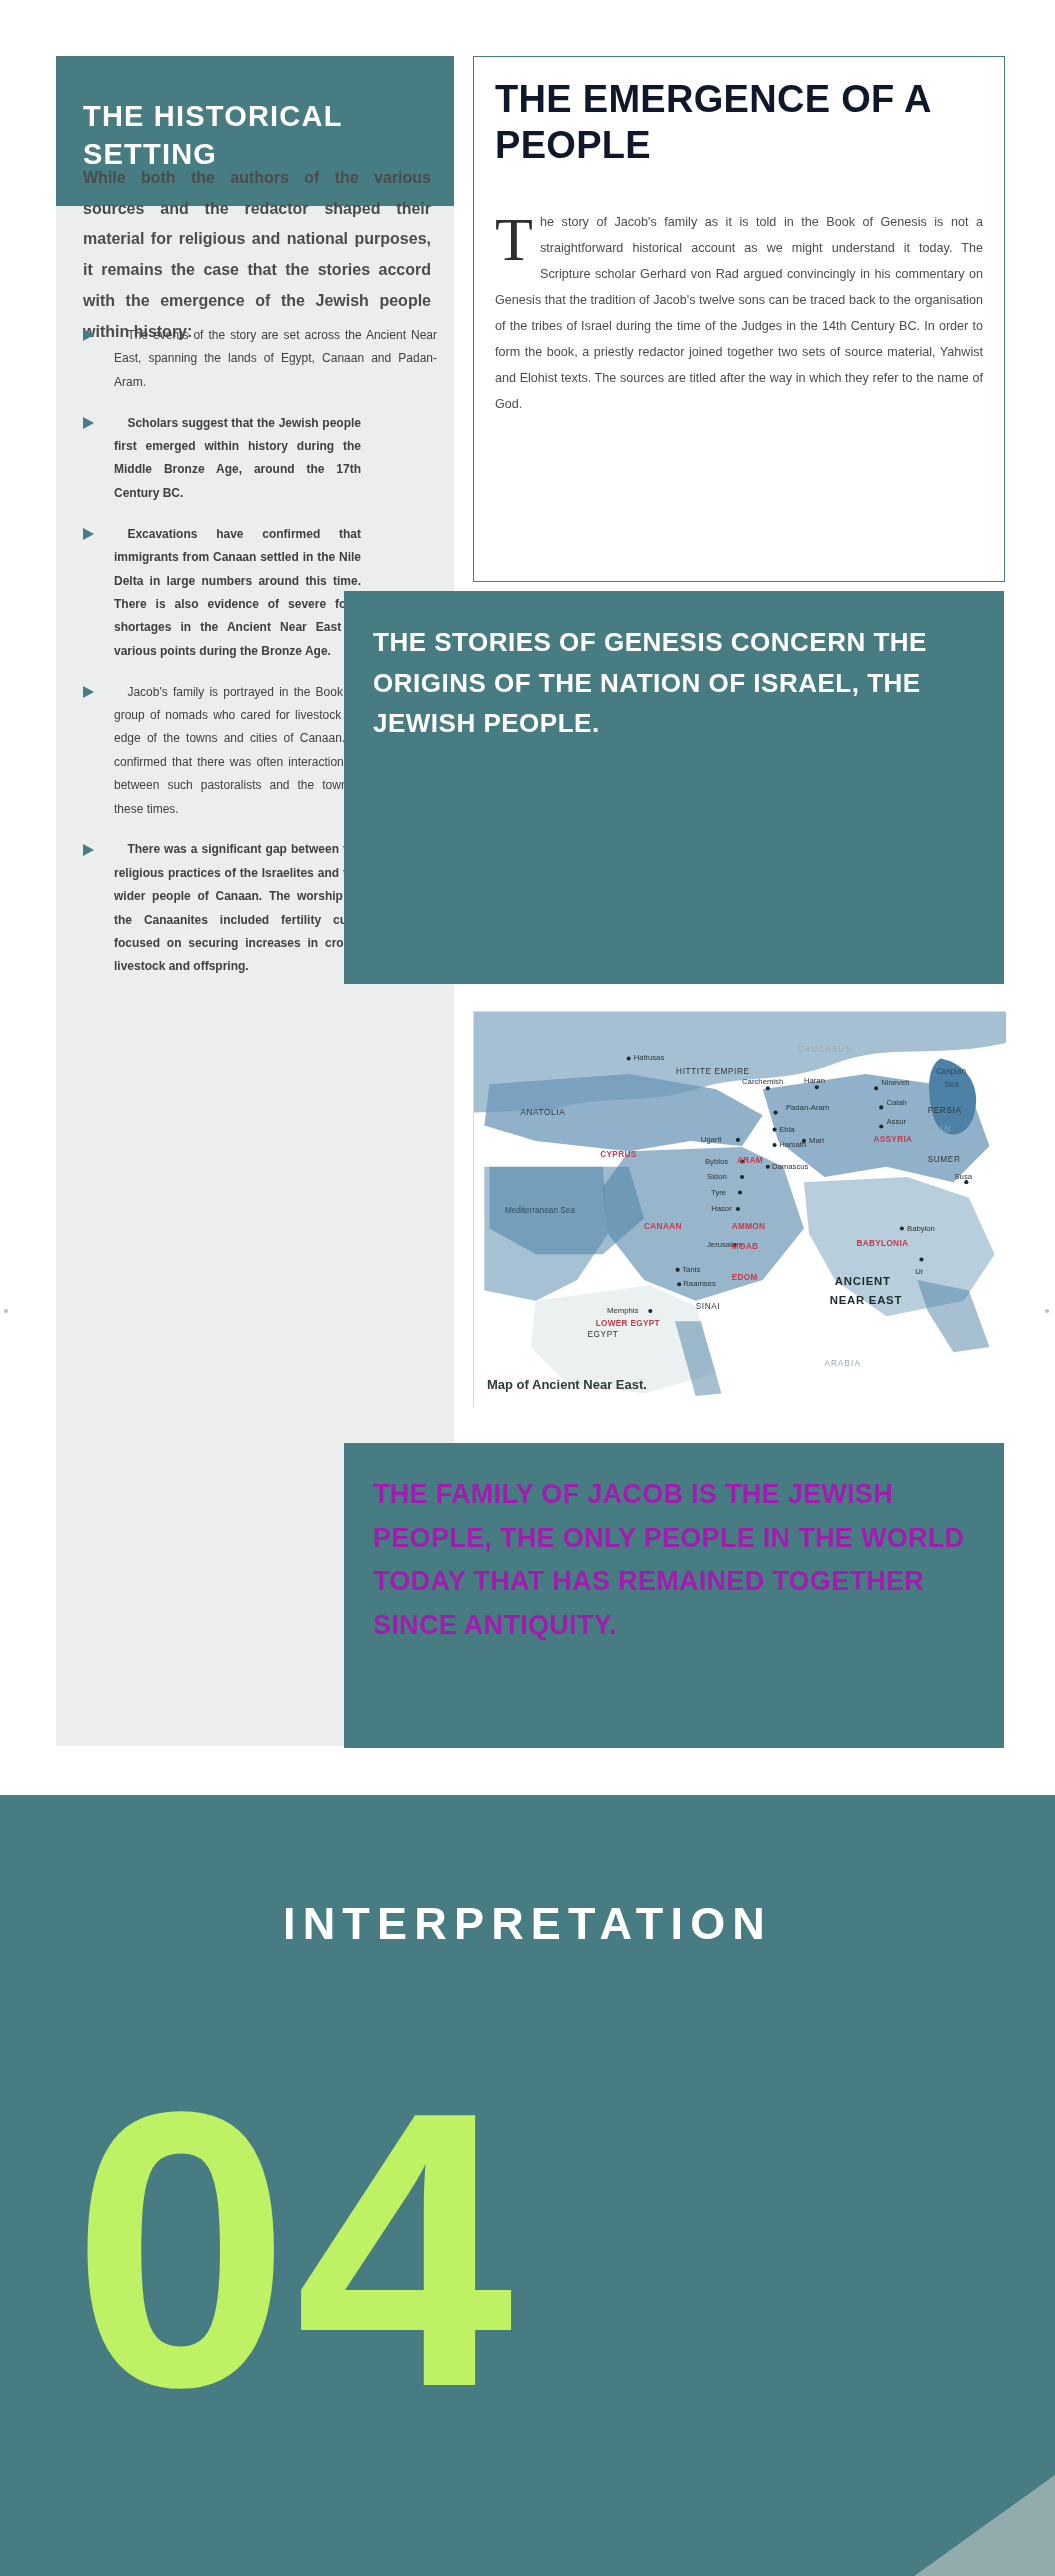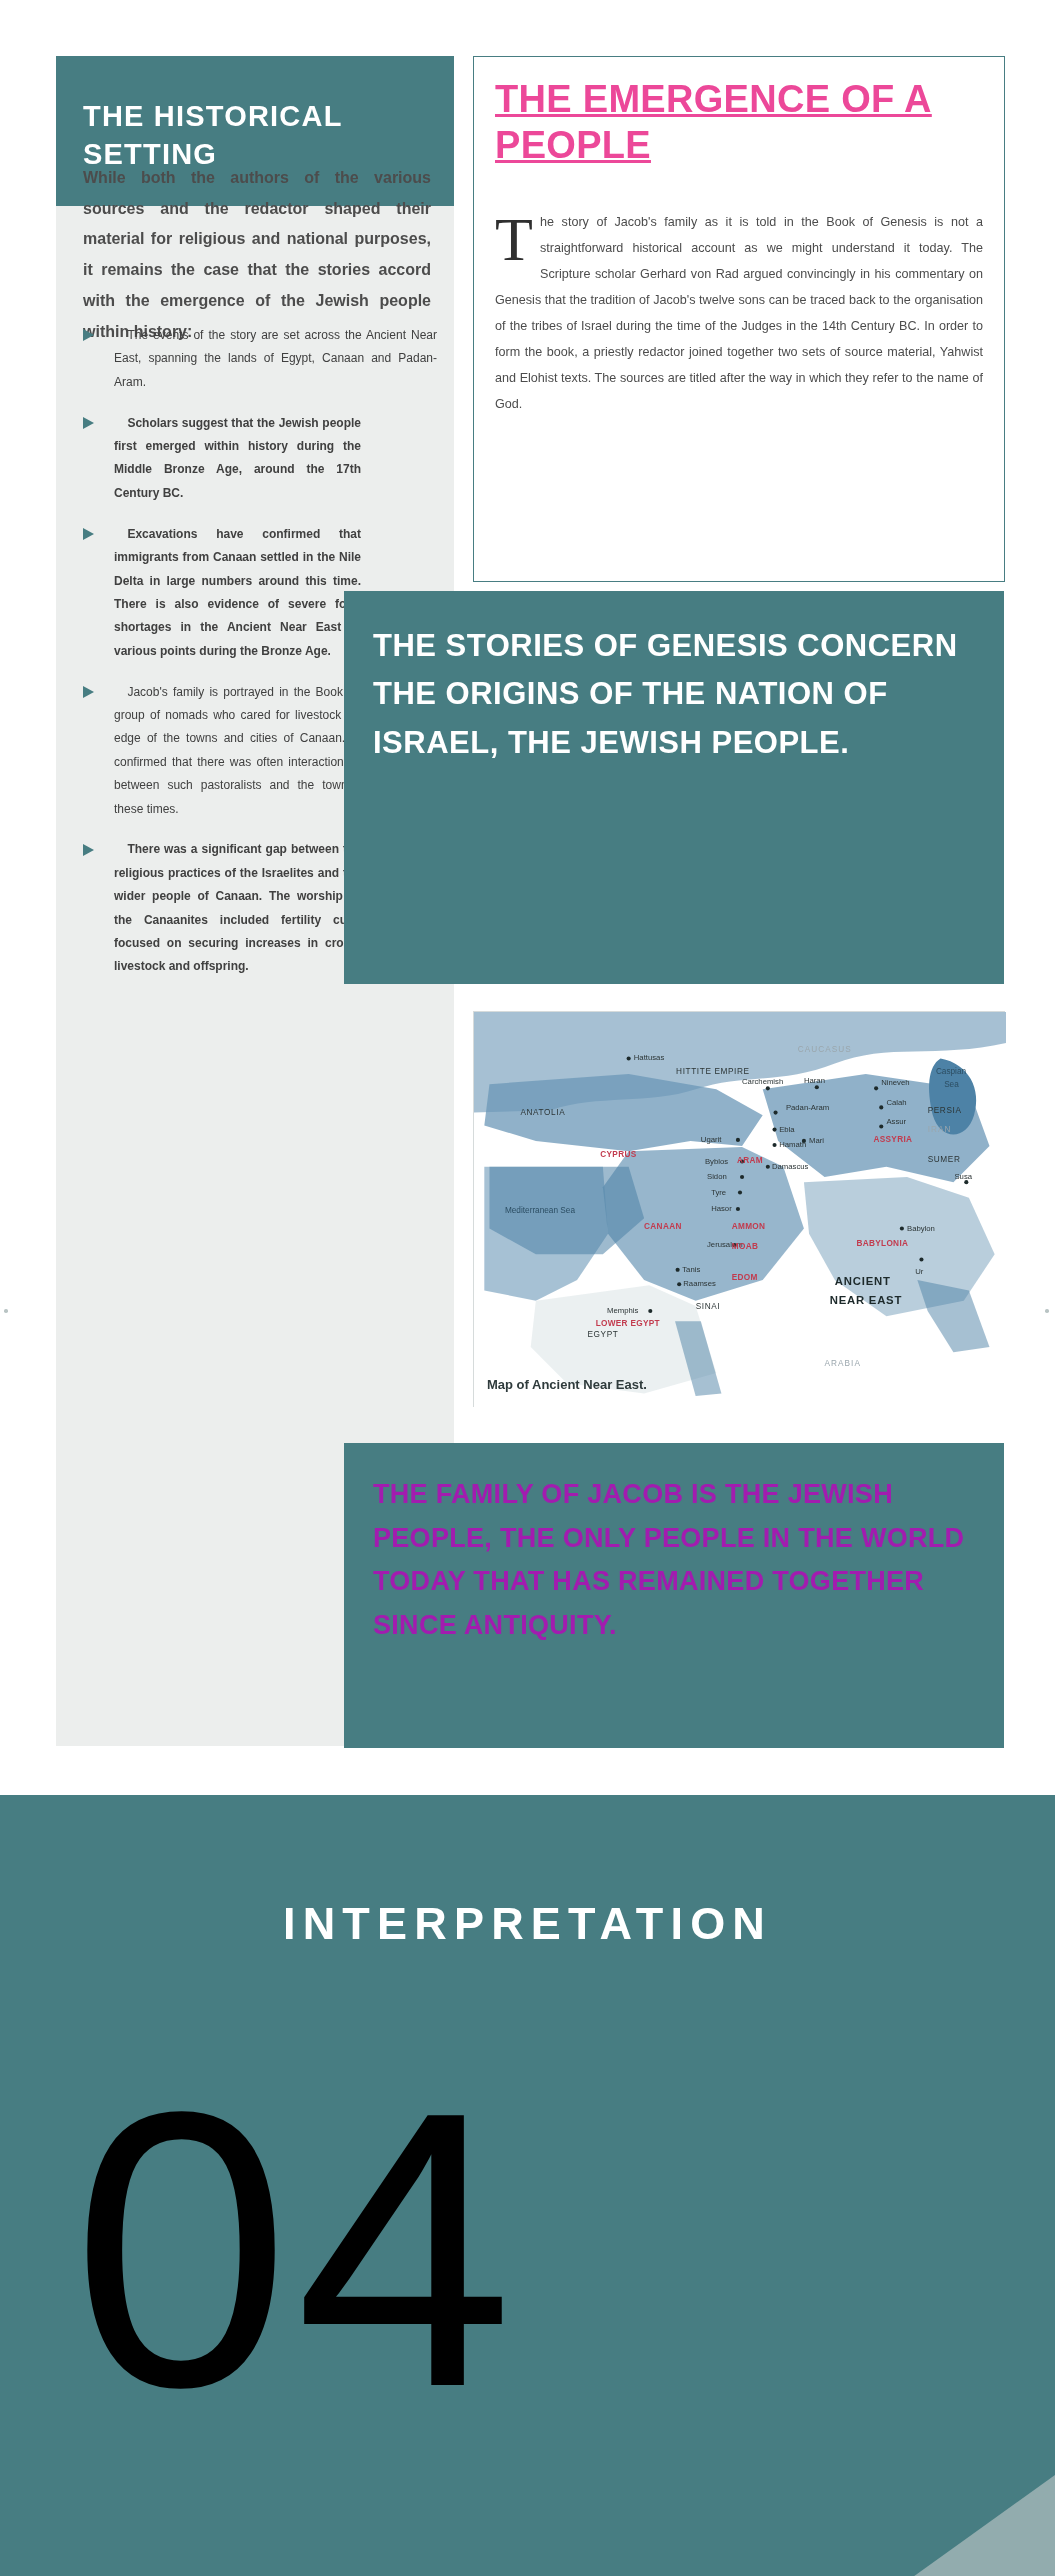--- a/index.html
+++ b/index.html
@@ -94,27 +94,26 @@
     left: 473px; top: 56px;
     width: 532px;
     height: 526px;
     border: 1.5px solid #477d82;
     background: #ffffff;
   }
   .headline {
     position: absolute;
     left: 495px; top: 77px;
     width: 495px;
-    color: #ec4899;
+    color: #0f172a;
     font-size: 38px;
     font-weight: bold;
     line-height: 1.2;
     letter-spacing: 0.3px;
     text-transform: uppercase;
-    text-decoration: underline;
   }
   .body-para {
     position: absolute;
     left: 495px; top: 210px;
     width: 488px;
     color: #4c4c4c;
     font-size: 12.6px;
     line-height: 2.06;
     text-align: justify;
   }
@@ -134,21 +133,21 @@
     left: 344px; top: 591px;
     width: 660px;
     height: 393px;
     background: #477d82;
   }
   .quote-1-text {
     position: absolute;
     left: 373px; top: 622px;
     width: 606px;
     color: #ffffff;
-    font-size: 31px;
+    font-size: 26px;
     font-weight: bold;
     line-height: 1.56;
     letter-spacing: 0.5px;
     text-transform: uppercase;
   }
 
   
   .map-wrap {
     position: absolute;
     left: 473px; top: 1011px;
@@ -202,23 +201,23 @@
     text-align: center;
     color: #ffffff;
     font-size: 45px;
     font-weight: bold;
     letter-spacing: 7.2px;
     text-transform: uppercase;
   }
   .big-number {
     position: absolute;
     left: 72px; top: 258px;
-    color: #000000;
+    color: #bef264;
     font-size: 392px;
-    font-weight: normal;
+    font-weight: bold;
     letter-spacing: 5.2px;
     line-height: 1;
   }
   .corner-tri {
     position: absolute;
     right: 0; bottom: 0;
     width: 0; height: 0;
     border-right: 216px solid #92acae;
     border-top: 155px solid transparent;
   }

